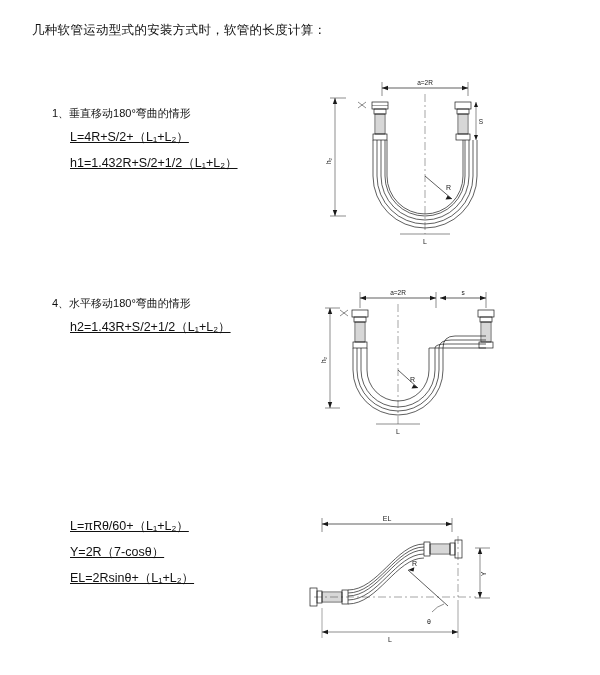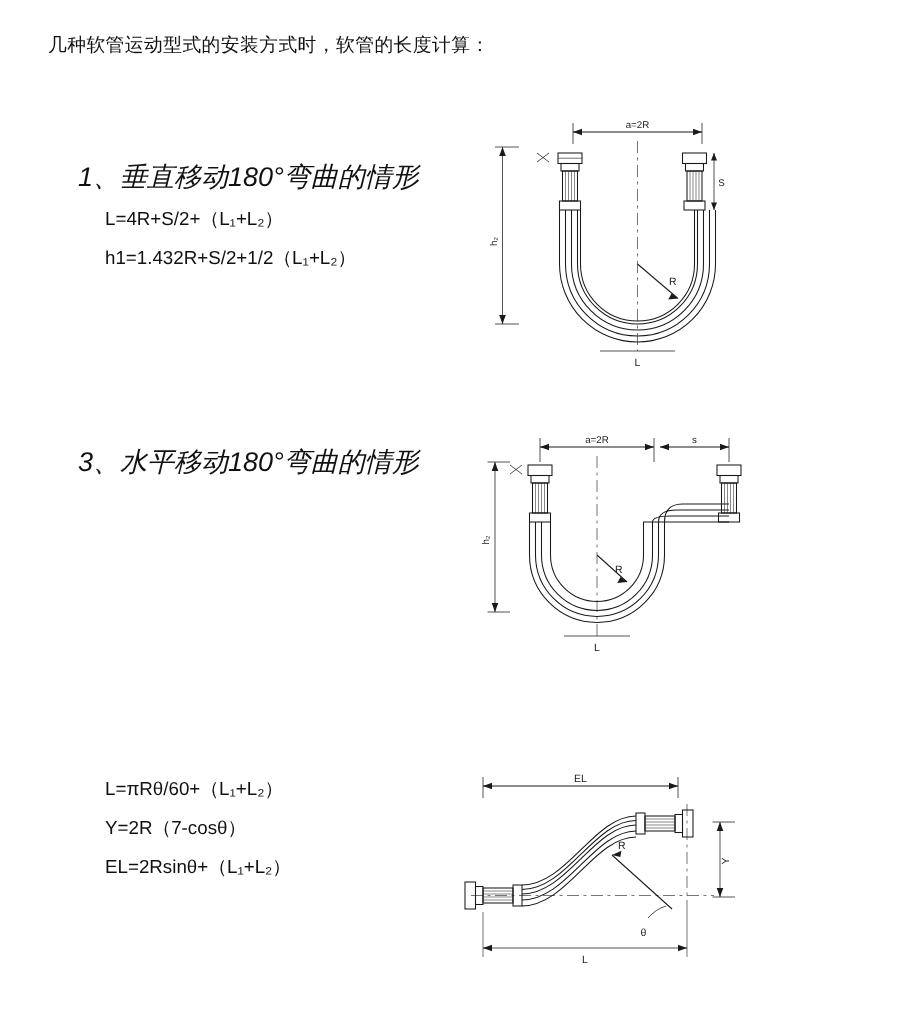--- a/index.html
+++ b/index.html
@@ -37,30 +37,30 @@
   .sec2 { top: 296px; }
   .sec3 { top: 518px; }
 
   .sec-text {
     position: absolute;
     left: 52px;
     top: 0;
     width: 270px;
   }
   .sec-heading {
-    font-size: 18px;
+    font-size: 11px;
     white-space: nowrap;
     margin-bottom: 8px;
-    font-style: italic;
   }
   .formula {
     font-size: 12.5px;
     white-space: nowrap;
     margin-left: 18px;
     margin-bottom: 9px;
+    text-decoration: underline;
   }
   .figure {
     position: absolute;
     left: 300px;
     top: -40px;
   }
   .fig2 { top: -20px; }
   .fig3 { top: -10px; }
   svg { display: block; }
   text { font-family: "Liberation Sans", "DejaVu Sans", sans-serif; }
@@ -141,21 +141,22 @@
             <line x1="58" y1="36" x2="66" y2="42"></line>
             <line x1="66" y1="36" x2="58" y2="42"></line>
           </g>
         </g>
       </svg>
     </div>
   </div>
 
   <div class="section sec2">
     <div class="sec-text">
-      <div class="sec-heading">3、水平移动180°弯曲的情形</div>
+      <div class="sec-heading">4、水平移动180°弯曲的情形</div>
+      <div class="formula">h2=1.43R+S/2+1/2（L₁+L₂）</div>
     </div>
 
     <div class="figure fig2">
       <svg width="220" height="180" viewBox="0 0 220 180">
         <g stroke="#1a1a1a" fill="none" stroke-width="0.7">
 
           <line x1="60" y1="22" x2="136" y2="22"></line>
           <path d="M60 22 l6 -2.2 v4.4 z" fill="#1a1a1a" stroke="none"></path>
           <path d="M136 22 l-6 -2.2 v4.4 z" fill="#1a1a1a" stroke="none"></path>
           <text x="98" y="19" font-size="6.5" fill="#1a1a1a" text-anchor="middle" stroke="none">a=2R</text>

